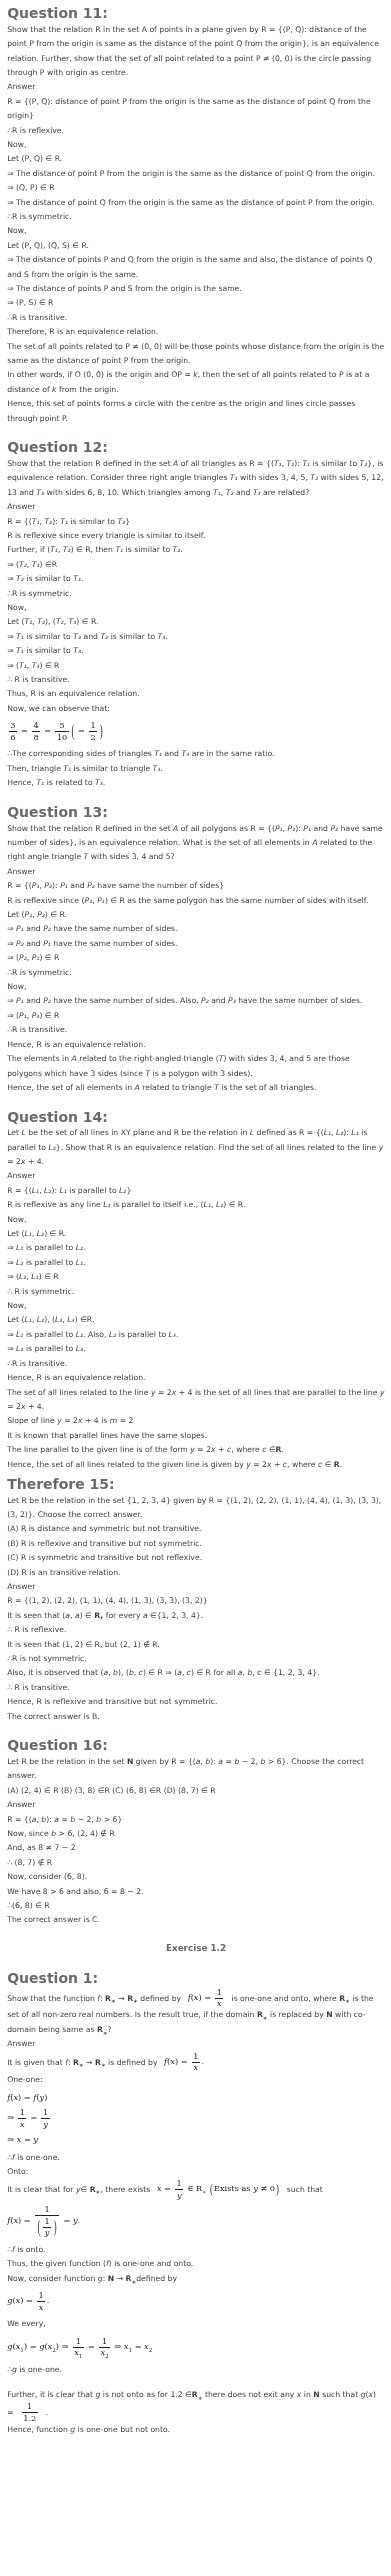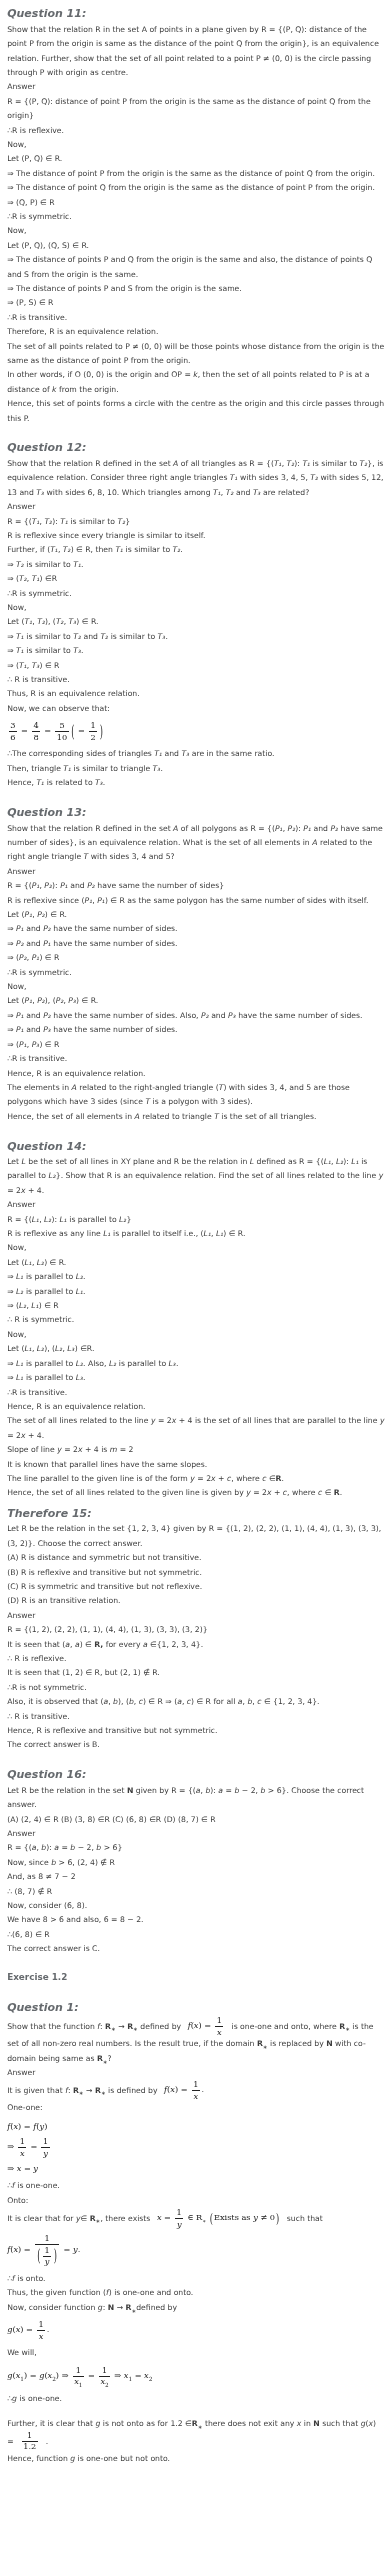--- a/index.html
+++ b/index.html
@@ -1,19 +1,19 @@
 <!DOCTYPE html>
 <html style="font-size:8.2px"><head>
 <meta charset="utf-8">
 <style>
   html,body{margin:0;padding:0;background:#ffffff;}
   body{width:392px;font-family:"DejaVu Sans","Liberation Sans",sans-serif;font-size:7.7px;color:#3d3d3d;}
   #doc{padding:5.2px 7.2px 20.6px 7.2px;}
-  .qh{font-size:11px;font-weight:bold;color:#666a6e;line-height:15.5px;margin:1px 0;font-style:italic;}
-  .ch{font-size:8.8px;font-weight:bold;color:#666a6e;text-align:left;line-height:15.5px;margin:1px 0;}
+  .qh{font-size:14px;font-weight:bold;color:#666a6e;line-height:15.5px;margin:1px 0;}
+  .ch{font-size:8.8px;font-weight:bold;color:#666a6e;text-align:center;line-height:15.5px;margin:1px 0;}
   .para{line-height:14.4px;margin:0;}
   .mline{font-family:"DejaVu Serif","Liberation Serif",serif;font-size:8.2px;color:#222;line-height:1.35;margin:5.2px 0;}
   .im{display:inline-block;font-family:"DejaVu Serif","Liberation Serif",serif;font-size:8.2px;color:#222;margin:0 4.1px;vertical-align:middle;line-height:1.25;}
   .fr{display:inline-block;vertical-align:middle;text-align:center;margin:0 1.5px;}
   .fr>.n{display:block;padding:0 1.5px 0.5px;border-bottom:0.5px solid #222;line-height:1.15;}
   .fr>.d{display:block;padding:0.5px 1.5px 0;line-height:1.15;}
   .bp{display:inline-block;vertical-align:middle;transform:scaleY(2.1);font-weight:300;margin:0 1px;}
   .bp.s{transform:scaleY(1.5);}
   .b{font-weight:bold;}
   .i{font-style:italic;}
@@ -25,42 +25,42 @@
 
 <div id="doc">
     <div class="qh">Question 11:</div>
     <div class="para">Show that the relation R in the set A of points in a plane given by R = {(P, Q): distance of the point P from the origin is same as the distance of the point Q from the origin}, is an equivalence relation. Further, show that the set of all point related to a point P ≠ (0, 0) is the circle passing through P with origin as centre.</div>
     <div class="para">Answer</div>
     <div class="para">R = {(P, Q): distance of point P from the origin is the same as the distance of point Q from the origin}</div>
     <div class="para">∴R is reflexive.</div>
     <div class="para">Now,</div>
     <div class="para">Let (P, Q) ∈ R.</div>
     <div class="para">⇒ The distance of point P from the origin is the same as the distance of point Q from the origin.</div>
+    <div class="para">⇒ (Q, P) ∈ R</div>
     <div class="para">⇒ The distance of point Q from the origin is the same as the distance of point P from the origin.</div>
-    <div class="para">⇒ (Q, P) ∈ R</div>
     <div class="para">∴R is symmetric.</div>
     <div class="para">Now,</div>
     <div class="para">Let (P, Q), (Q, S) ∈ R.</div>
     <div class="para">⇒ The distance of points P and Q from the origin is the same and also, the distance of points Q and S from the origin is the same.</div>
     <div class="para">⇒ The distance of points P and S from the origin is the same.</div>
     <div class="para">⇒ (P, S) ∈ R</div>
     <div class="para">∴R is transitive.</div>
     <div class="para">Therefore, R is an equivalence relation.</div>
     <div class="para">The set of all points related to P ≠ (0, 0) will be those points whose distance from the origin is the same as the distance of point P from the origin.</div>
     <div class="para">In other words, if O (0, 0) is the origin and OP = <span class="i">k</span>, then the set of all points related to P is at a distance of <span class="i">k</span> from the origin.</div>
-    <div class="para">Hence, this set of points forms a circle with the centre as the origin and this circle passes through this P.</div>
+    <div class="para">Hence, this set of points forms a circle with the centre as the origin and lines circle passes through point P.</div>
     <div class="gap" style="height: 13.4px;"></div>
     <div class="qh">Question 12:</div>
     <div class="para">Show that the relation R defined in the set <span class="i">A</span> of all triangles as R = {(<span class="i">T₁</span>, <span class="i">T₂</span>): <span class="i">T₁</span> is similar to <span class="i">T₂</span>}, is equivalence relation. Consider three right angle triangles <span class="i">T₁</span> with sides 3, 4, 5, <span class="i">T₂</span> with sides 5, 12, 13 and <span class="i">T₃</span> with sides 6, 8, 10. Which triangles among <span class="i">T₁</span>, <span class="i">T₂</span> and <span class="i">T₃</span> are related?</div>
     <div class="para">Answer</div>
     <div class="para">R = {(<span class="i">T₁</span>, <span class="i">T₂</span>): <span class="i">T₁</span> is similar to <span class="i">T₂</span>}</div>
     <div class="para">R is reflexive since every triangle is similar to itself.</div>
     <div class="para">Further, if (<span class="i">T₁</span>, <span class="i">T₂</span>) ∈ R, then <span class="i">T₁</span> is similar to <span class="i">T₂</span>.</div>
+    <div class="para">⇒ (<span class="i">T₂</span>, <span class="i">T₁</span>) ∈R</div>
     <div class="para">⇒ <span class="i">T₂</span> is similar to <span class="i">T₁</span>.</div>
-    <div class="para">⇒ (<span class="i">T₂</span>, <span class="i">T₁</span>) ∈R</div>
     <div class="para">∴R is symmetric.</div>
     <div class="para">Now,</div>
     <div class="para">Let (<span class="i">T₁</span>, <span class="i">T₂</span>), (<span class="i">T₂</span>, <span class="i">T₃</span>) ∈ R.</div>
     <div class="para">⇒ <span class="i">T₁</span> is similar to <span class="i">T₂</span> and <span class="i">T₂</span> is similar to <span class="i">T₃</span>.</div>
     <div class="para">⇒ <span class="i">T₁</span> is similar to <span class="i">T₃</span>.</div>
     <div class="para">⇒ (<span class="i">T₁</span>, <span class="i">T₃</span>) ∈ R</div>
     <div class="para">∴ R is transitive.</div>
     <div class="para">Thus, R is an equivalence relation.</div>
     <div class="para">Now, we can observe that:</div>
     <div class="mline"><span class="fr"><span class="n">3</span><span class="d">6</span></span> = <span class="fr"><span class="n">4</span><span class="d">8</span></span> = <span class="fr"><span class="n">5</span><span class="d">10</span></span><span class="bp">(</span> = <span class="fr"><span class="n">1</span><span class="d">2</span></span><span class="bp">)</span></div>
@@ -72,23 +72,21 @@
     <div class="para">Show that the relation R defined in the set <span class="i">A</span> of all polygons as R = {(<span class="i">P₁</span>, <span class="i">P₂</span>): <span class="i">P₁</span> and <span class="i">P₂</span> have same number of sides}, is an equivalence relation. What is the set of all elements in <span class="i">A</span> related to the right angle triangle <span class="i">T</span> with sides 3, 4 and 5?</div>
     <div class="para">Answer</div>
     <div class="para">R = {(<span class="i">P₁</span>, <span class="i">P₂</span>): <span class="i">P₁</span> and <span class="i">P₂</span> have same the number of sides}</div>
     <div class="para">R is reflexive since (<span class="i">P₁</span>, <span class="i">P₁</span>) ∈ R as the same polygon has the same number of sides with itself.</div>
     <div class="para">Let (<span class="i">P₁</span>, <span class="i">P₂</span>) ∈ R.</div>
     <div class="para">⇒ <span class="i">P₁</span> and <span class="i">P₂</span> have the same number of sides.</div>
     <div class="para">⇒ <span class="i">P₂</span> and <span class="i">P₁</span> have the same number of sides.</div>
     <div class="para">⇒ (<span class="i">P₂</span>, <span class="i">P₁</span>) ∈ R</div>
     <div class="para">∴R is symmetric.</div>
     <div class="para">Now,</div>
-    <div class="para">Let (<span class="i">P₁</span>, <span class="i">P₂</span>), (<span class="i">P₂</span>, <span class="i">P₃</span>) ∈ R.</div>
     <div class="para">⇒ <span class="i">P₁</span> and <span class="i">P₂</span> have the same number of sides. Also, <span class="i">P₂</span> and <span class="i">P₃</span> have the same number of sides.</div>
-    <div class="para">⇒ <span class="i">P₁</span> and <span class="i">P₃</span> have the same number of sides.</div>
     <div class="para">⇒ (<span class="i">P₁</span>, <span class="i">P₃</span>) ∈ R</div>
     <div class="para">∴R is transitive.</div>
     <div class="para">Hence, R is an equivalence relation.</div>
     <div class="para">The elements in <span class="i">A</span> related to the right-angled triangle (<span class="i">T</span>) with sides 3, 4, and 5 are those polygons which have 3 sides (since <span class="i">T</span> is a polygon with 3 sides).</div>
     <div class="para">Hence, the set of all elements in <span class="i">A</span> related to triangle <span class="i">T</span> is the set of all triangles.</div>
     <div class="gap" style="height: 13.4px;"></div>
     <div class="qh">Question 14:</div>
     <div class="para">Let <span class="i">L</span> be the set of all lines in XY plane and R be the relation in <span class="i">L</span> defined as R = {(<span class="i">L₁</span>, <span class="i">L₂</span>): <span class="i">L₁</span> is parallel to <span class="i">L₂</span>}. Show that R is an equivalence relation. Find the set of all lines related to the line <span class="i">y</span> = 2<span class="i">x</span> + 4.</div>
     <div class="para">Answer</div>
     <div class="para">R = {(<span class="i">L₁</span>, <span class="i">L₂</span>): <span class="i">L₁</span> is parallel to <span class="i">L₂</span>}</div>
@@ -152,20 +150,20 @@
     <div class="mline">⇒ <span class="fr"><span class="n">1</span><span class="d"><span class="i">x</span></span></span> = <span class="fr"><span class="n">1</span><span class="d"><span class="i">y</span></span></span></div>
     <div class="mline">⇒ <span class="i">x</span> = <span class="i">y</span></div>
     <div class="para">∴<span class="i">f</span> is one-one.</div>
     <div class="para">Onto:</div>
     <div class="para">It is clear that for <span class="i">y</span>∈ <span class="b">R</span><sub>∗</sub>, there exists <span class="im"><span class="i">x</span> = <span class="fr"><span class="n">1</span><span class="d"><span class="i">y</span></span></span> ∈ R<sub>∗</sub>  <span class="bp s">(</span>Exists as <span class="i">y</span> ≠ 0<span class="bp s">)</span></span> such that</div>
     <div class="mline"><span class="i">f</span>(<span class="i">x</span>) = <span class="fr"><span class="n">1</span><span class="d"><span class="bp">(</span><span class="fr"><span class="n">1</span><span class="d"><span class="i">y</span></span></span><span class="bp">)</span></span></span> = <span class="i">y</span>.</div>
     <div class="para">∴<span class="i">f</span> is onto.</div>
     <div class="para">Thus, the given function (<span class="i">f</span>) is one-one and onto.</div>
     <div class="para">Now, consider function <span class="i">g</span>: <span class="b">N</span> → <span class="b">R</span><sub>∗</sub>defined by</div>
     <div class="mline"><span class="i">g</span>(<span class="i">x</span>) = <span class="fr"><span class="n">1</span><span class="d"><span class="i">x</span></span></span>.</div>
-    <div class="para">We will,</div>
+    <div class="para">We every,</div>
     <div class="mline"><span class="i">g</span>(<span class="i">x</span><sub>1</sub>) = <span class="i">g</span>(<span class="i">x</span><sub>2</sub>) ⇒ <span class="fr"><span class="n">1</span><span class="d"><span class="i">x</span><sub>1</sub></span></span> = <span class="fr"><span class="n">1</span><span class="d"><span class="i">x</span><sub>2</sub></span></span> ⇒ <span class="i">x</span><sub>1</sub> = <span class="i">x</span><sub>2</sub></div>
     <div class="para">∴<span class="i">g</span> is one-one.</div>
     <div class="gap" style="height: 10.3px;"></div>
     <div class="para">Further, it is clear that <span class="i">g</span> is not onto as for 1.2 ∈<span class="b">R</span><sub>∗</sub> there does not exit any <span class="i">x</span> in <span class="b">N</span> such that <span class="i">g</span>(<span class="i">x</span>) = <span class="im"><span class="fr"><span class="n">1</span><span class="d">1.2</span></span></span> .</div>
     <div class="para">Hence, function <span class="i">g</span> is one-one but not onto.</div>
   </div>
 
 
 </body></html>

